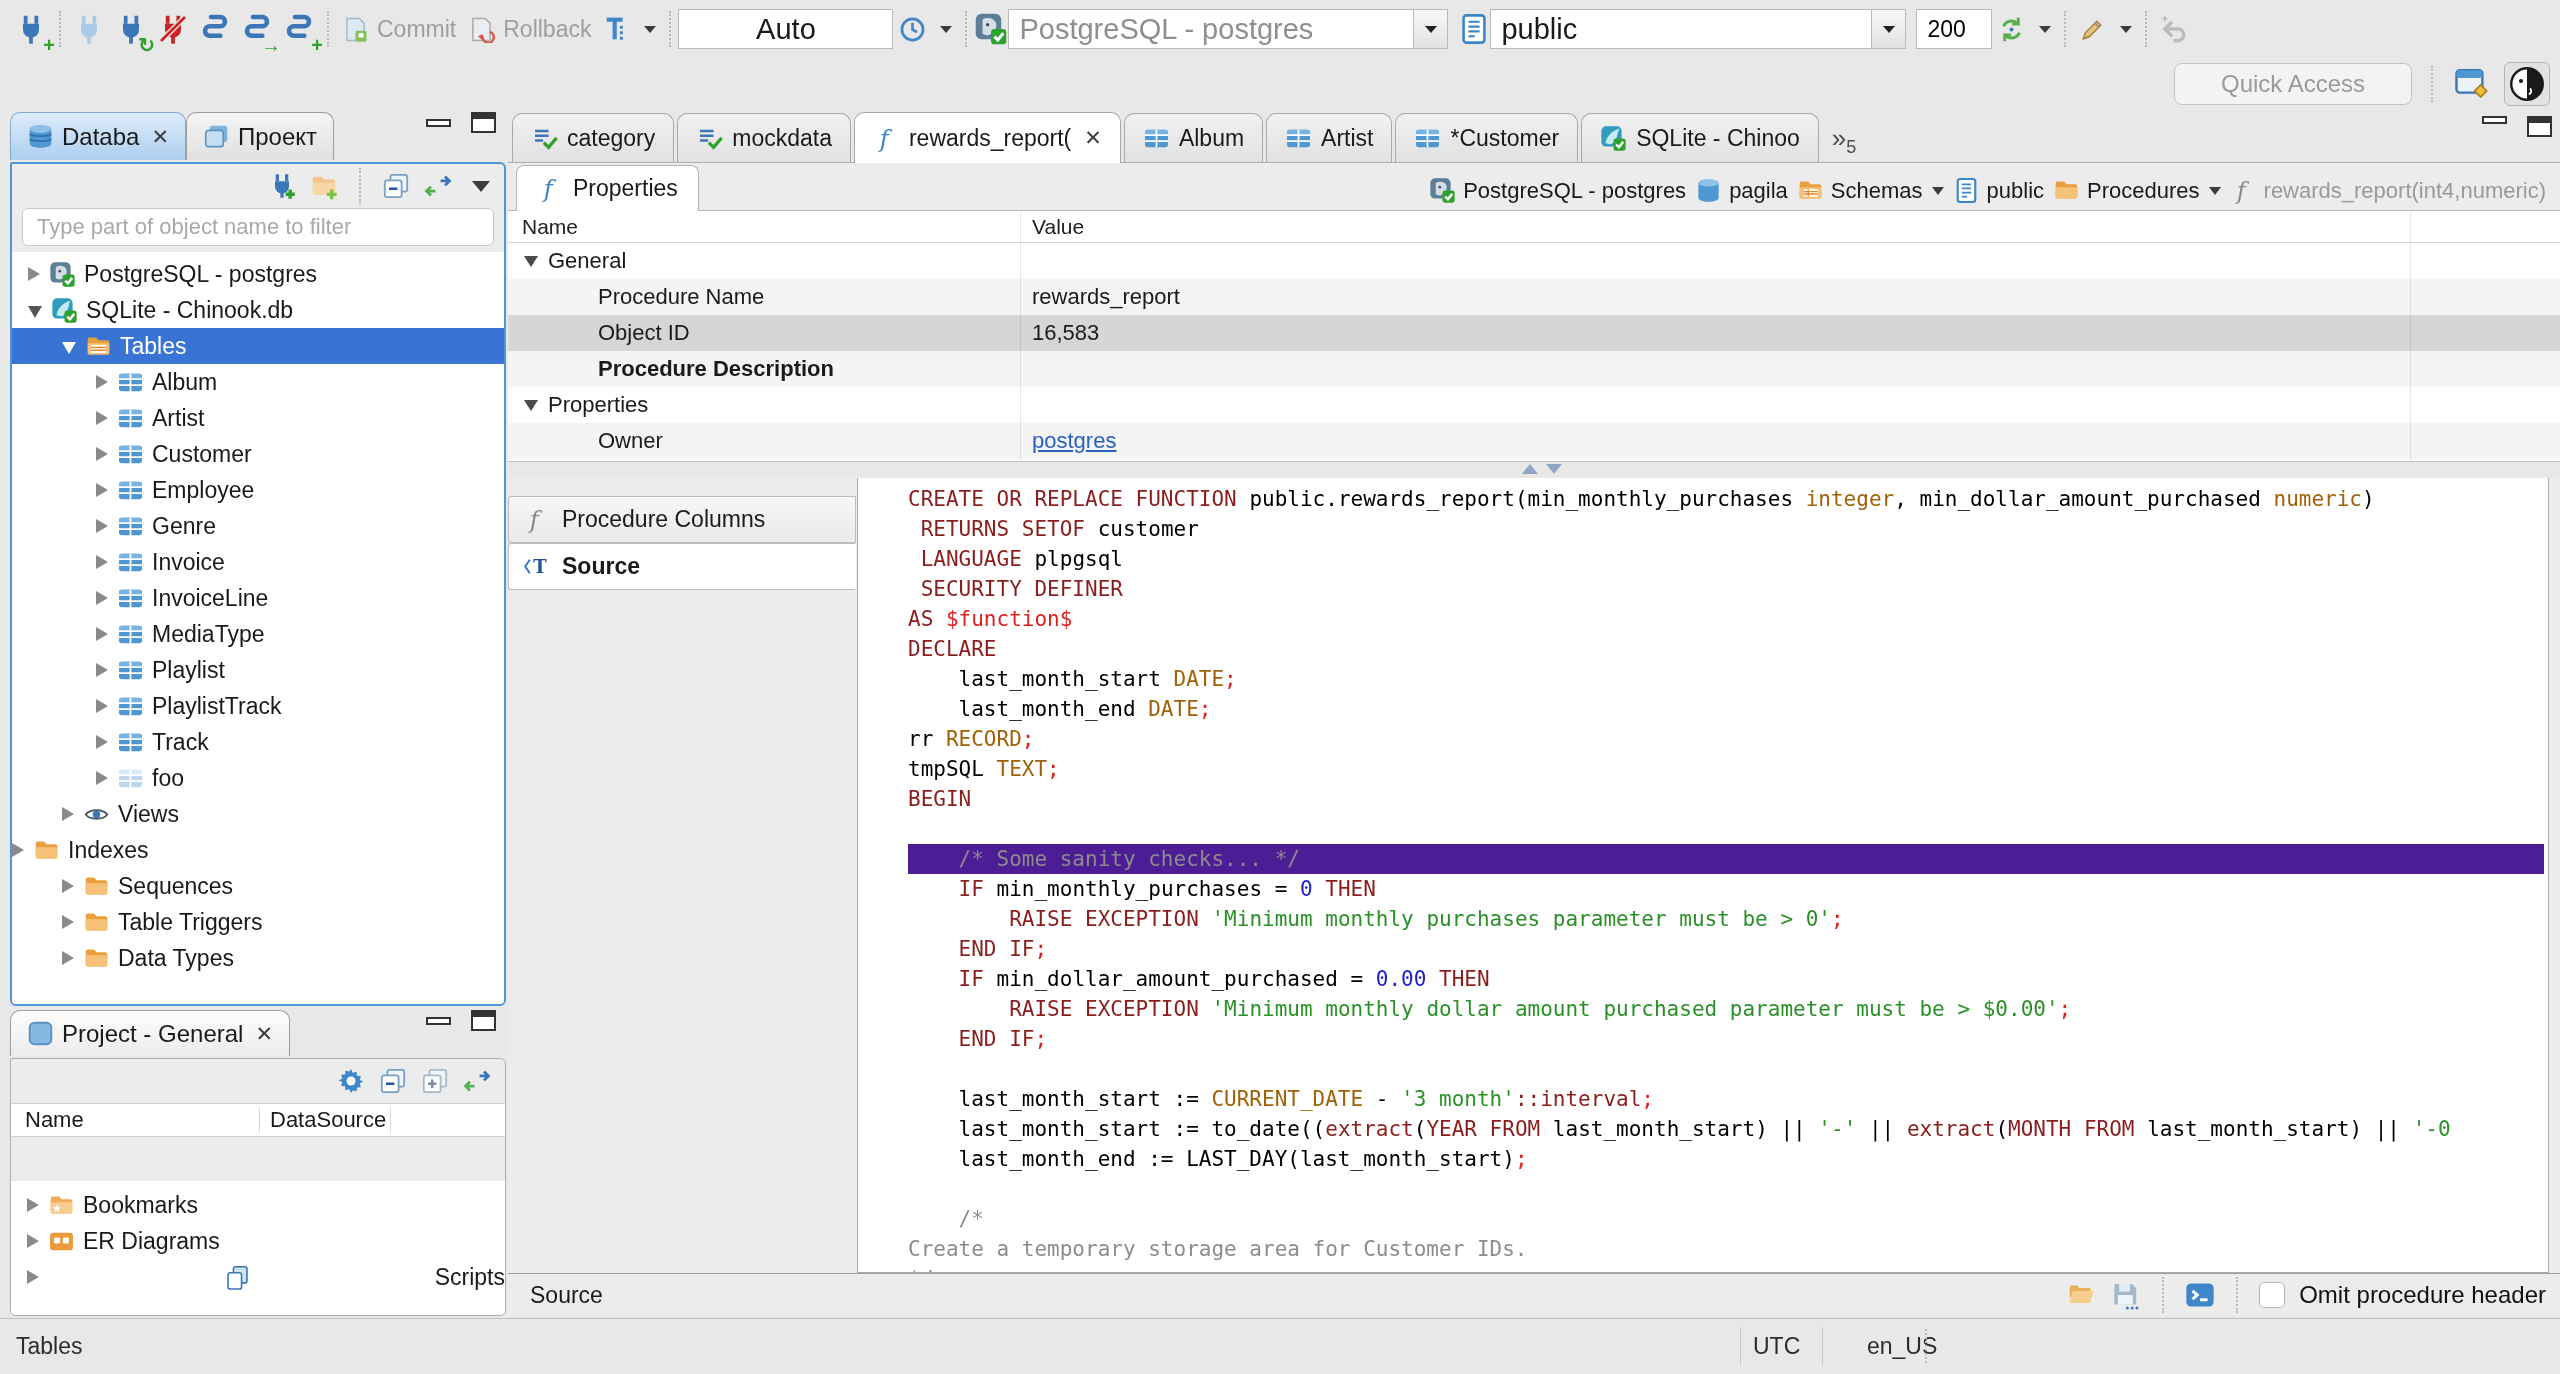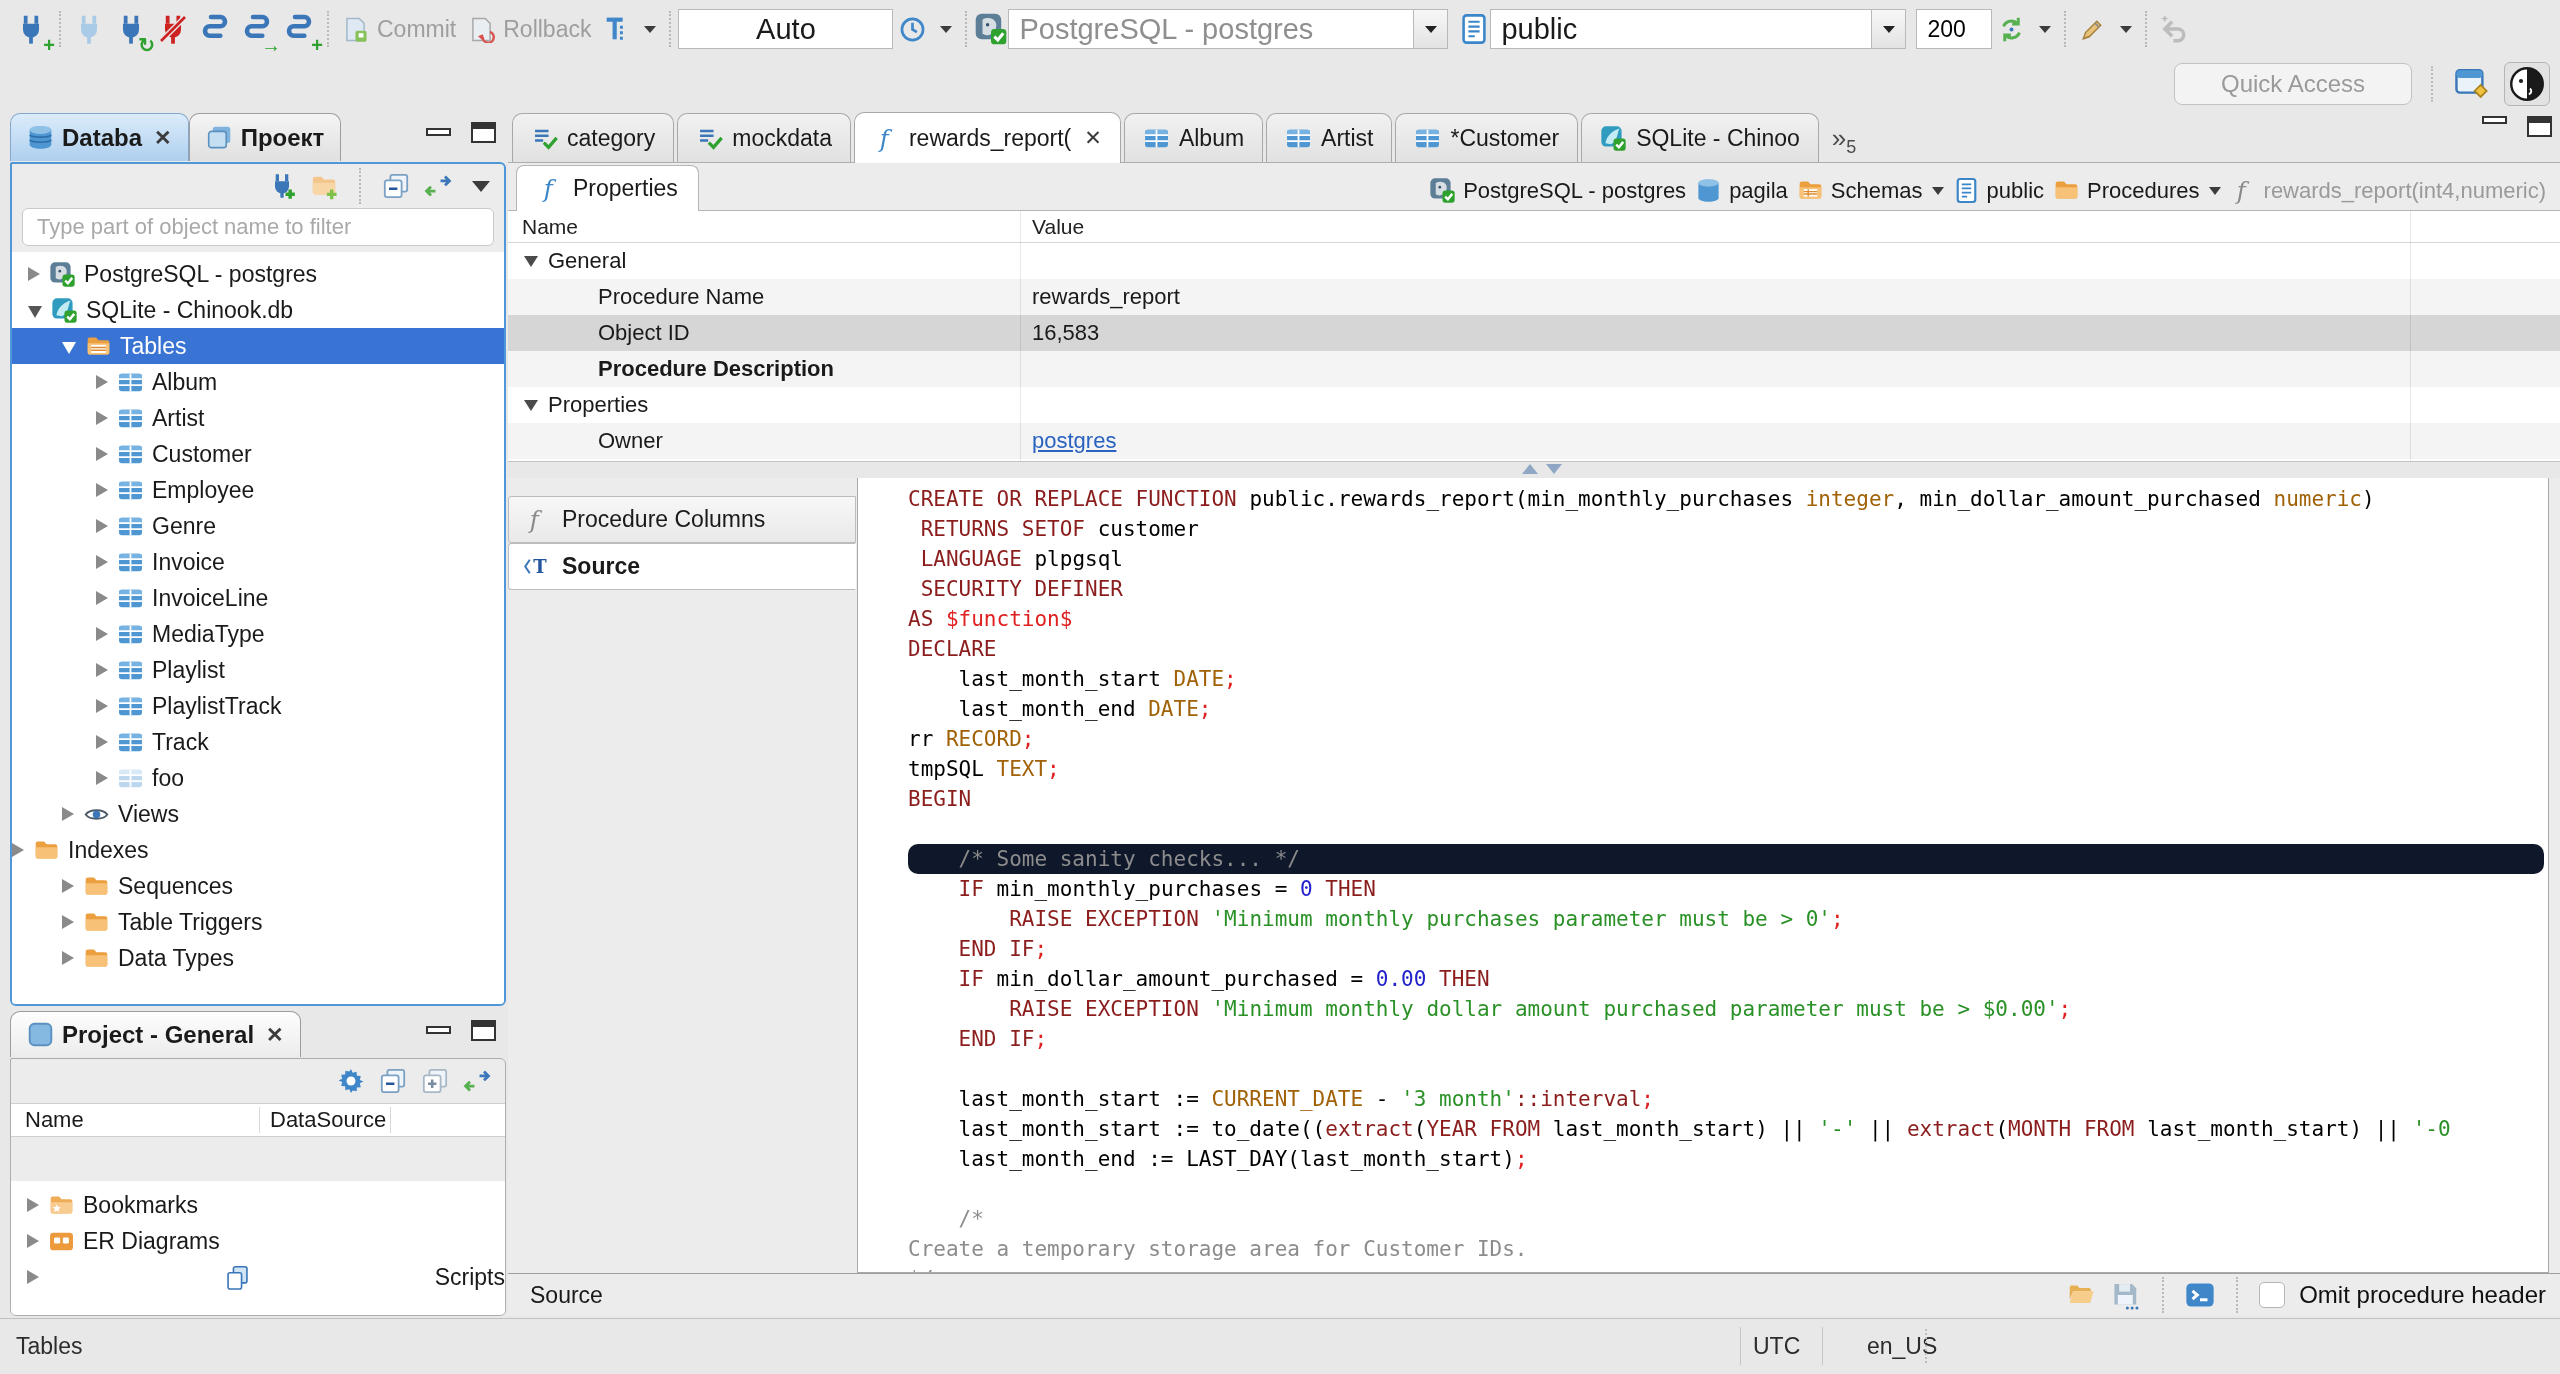--- a/index.html
+++ b/index.html
@@ -26,21 +26,21 @@
   .combo .cbtn .caret { margin:0; border-top-color:#222; }
   #auto-combo { width:215px; justify-content:center; }
   #auto-combo .ctext { text-align:center; flex:none; width:100%; }
   #topright2 { position:absolute; right:10px; top:60px; height:48px; display:flex; align-items:center; gap:12px; }
   #quick-access { width:238px; height:42px; border:1px solid #c3c3c3; border-radius:8px; background:#f3f3f3; color:#9a9a9a; font-size:24px; text-align:center; outline:none; font-family:"Liberation Sans",sans-serif; }
   #quick-access::placeholder { color:#9a9a9a; }
   .sqbtn { width:46px; height:44px; border:1px solid #b5b5b5; border-radius:6px; background:#e2e2e2; display:flex; align-items:center; justify-content:center; }
 
   
   .panel { position:absolute; }
-  .ptabs { height:50px; display:flex; align-items:center;font-weight:bold; }
+  .ptabs { height:50px; display:flex; align-items:flex-start; }
   .ptab { display:flex; align-items:center; gap:8px; height:48px; padding:0 16px; border:1px solid #9d9d9d; border-bottom:none; border-radius:10px 10px 0 0; font-size:24px; background:linear-gradient(#f4f4f4,#e0e0e0); }
   .ptab.active-blue { background:linear-gradient(#dcecfb,#aecfee); border-color:#84a9cb; }
   .ptab.active-white { background:linear-gradient(#fdfdfd,#ececec); }
   .closeg { font-size:21px; color:#3c3c3c; margin-left:4px; }
   .winbtns { margin-left:auto; display:flex; align-items:center; gap:20px; padding:0 10px 10px 0; }
   .ico-min { width:25px; height:8px; border:2.5px solid #333; background:#fff; }
   .ico-max { width:25px; height:21px; border:2.5px solid #333; border-top-width:7px; background:#fff; }
 
   #nav-panel { left:10px; top:112px; width:496px; height:894px; }
   #nav-body { position:absolute; left:0; top:50px; right:0; bottom:0; border:2px solid #4f97d6; border-radius:2px 6px 6px 6px; background:#ececec; overflow:hidden; }
@@ -109,21 +109,21 @@
   .sash-up { width:0; height:0; border-left:8px solid transparent; border-right:8px solid transparent; border-bottom:10px solid #8fa6c4; }
   .sash-dn { width:0; height:0; border-left:8px solid transparent; border-right:8px solid transparent; border-top:10px solid #8fa6c4; }
 
   #lower { position:absolute; left:0; top:366px; right:0; bottom:101px; background:#ececec; }
   #subtabs { position:absolute; left:0; top:18px; width:348px; }
   .subtab { display:flex; align-items:center; gap:12px; height:47px; padding:0 14px; font-size:23px; border:1px solid #bdbdbd; background:linear-gradient(#f7f7f7,#e9e9e9); border-radius:3px 0 0 3px; }
   .subtab.act { background:#fff; font-weight:bold; border-right-color:#fff; }
   #source-panel { position:absolute; left:349px; top:0; right:11px; bottom:0; background:#fff; border:1px solid #a9a9a9; border-top:none; overflow:hidden; }
   #code { padding:6px 0 0 50px; font-family:"DejaVu Sans Mono",monospace; font-size:21px; line-height:30px; }
   .cl { white-space:pre; height:30px; }
-  .cl.hl { background:#0f172a; margin-right:4px;border-radius:10px; }
+  .cl.hl { background:#4c1d95; margin-right:4px; }
   .tk-k { color:#8b1d1d; } .tk-t { color:#a16207;text-align:right; } .tk-n { color:#2222cc; }
   .tk-s { color:#2a9127; } .tk-r { color:#e02020; } .tk-c { color:#8c8c8c; } .tk-p { color:#000; }
 
   #efooter { position:absolute; left:0; right:0; bottom:58px; height:43px; background:#ececec; border-top:1px solid #9f9f9f; display:flex; align-items:center; font-size:23px; }
   #efooter .flabel { margin-left:22px; color:#1a1a1a; }
   #efooter .fright { margin-left:auto; display:flex; align-items:center; gap:14px; padding-right:14px; }
   #efooter .tic { width:30px; height:30px; }
   #omit-box { width:26px; height:26px; border:1px solid #b5b5b5; border-radius:5px; background:#fff; }
   #omit-label { font-size:24px; color:#111; }
 </style>

